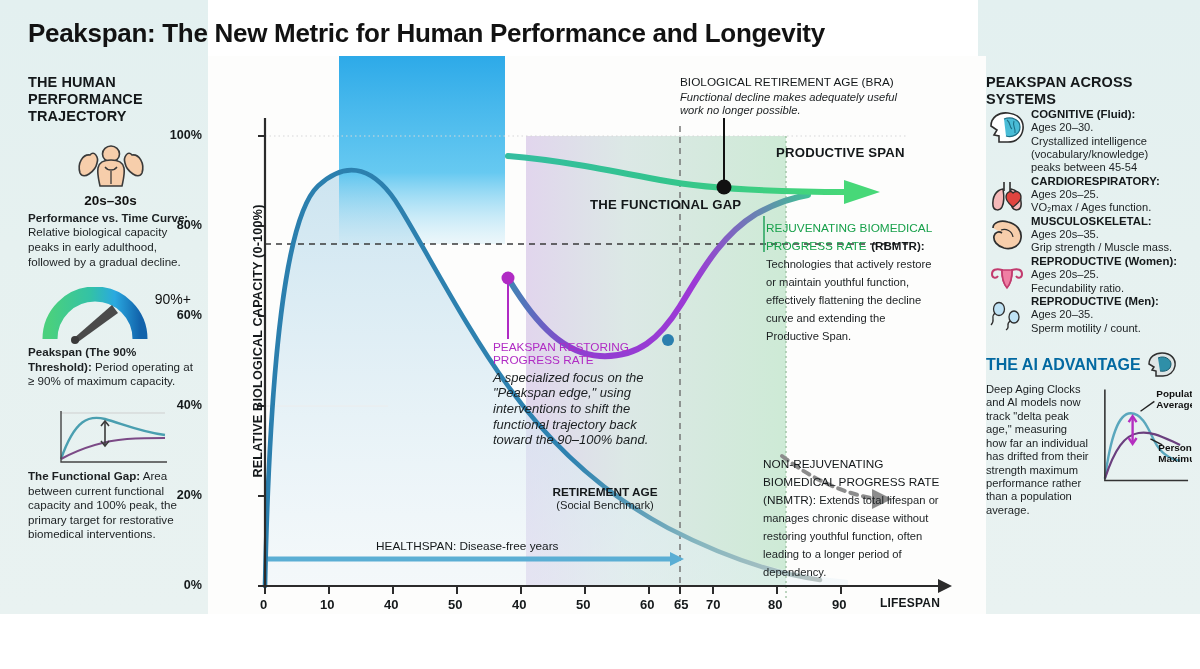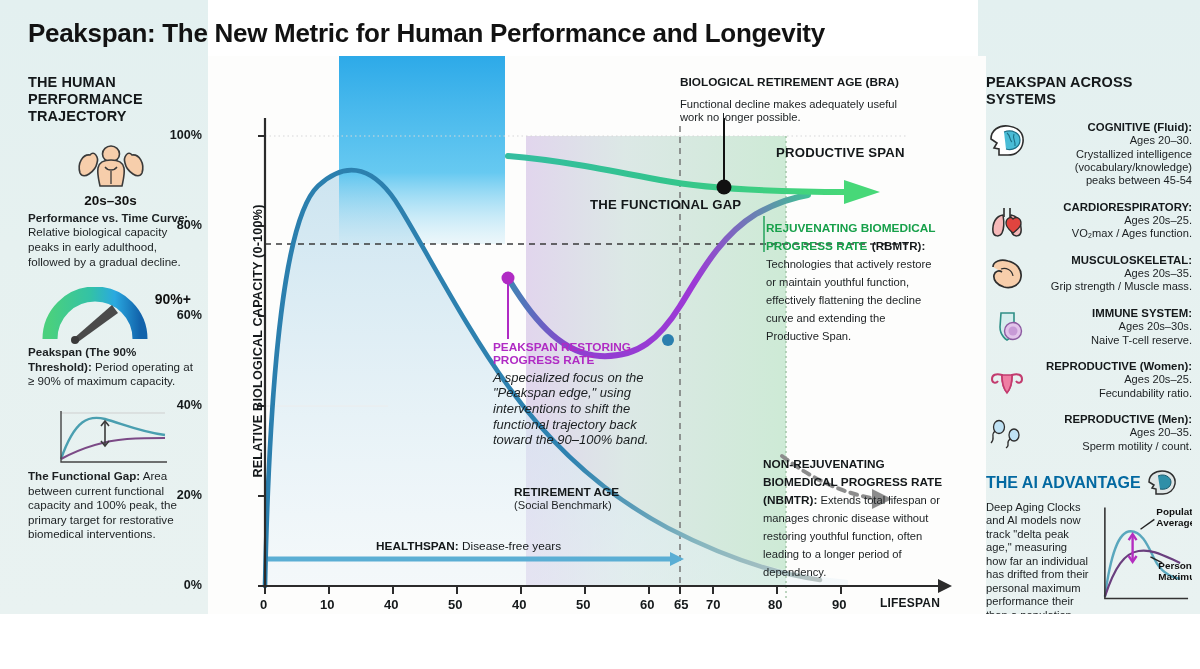--- a/index.html
+++ b/index.html
@@ -31,70 +31,70 @@
   .panel-head {
     font-size: 14.5px; font-weight: bold; color: #14181a;
     line-height: 1.17; letter-spacing: 0.1px; text-transform: uppercase;
   }
   .lblock { margin-top: 16px; }
   .licon { display:block; margin: 0 auto 2px auto; }
   .lcap-big { text-align: center; font-size: 13.5px; font-weight: bold; color:#111; margin-bottom:3px;}
   .ltxt { font-size: 11.6px; line-height: 1.26; color: #1b1f21; }
   .ltxt b { font-weight: bold; }
   .gauge-row { position: relative; height: 60px; }
-  .gauge-val { position:absolute; right: 2px; top: 6px; font-size: 14px; font-weight:bold; color:#111;padding-left:44px; }
+  .gauge-val { position:absolute; right: 2px; top: 6px; font-size: 14px; font-weight:normal; color:#111;padding-left:44px; }
 
   
   #right-inner { position: absolute; left: 986px; top: 74px; width: 206px; }
-  .sys-item { display: flex; gap: 3px; margin-top: 13px; text-align: right; }
+  .sys-item { display: flex; gap: 3px; margin-top: 0; }
   .sys-ic { flex: 0 0 42px; height: 40px; display:flex; align-items:center; justify-content:center; }
   .sys-txt { flex: 1 1 auto; }
   .sys-title { font-size: 11.4px; font-weight: bold; color: #14181a; line-height: 1.18; }
   .sys-sub { font-size: 11.1px; color: #1b1f21; line-height: 1.2; }
   #ai-head {
     margin-top: 16px; font-size: 16px; font-weight: bold; color: #0369a1;
     display: flex; align-items: center; gap: 5px;
   }
   #ai-body { display: flex; gap: 4px; margin-top: 4px; }
   #ai-text { width: 104px; font-size: 11.2px; line-height: 1.2; color: #1b1f21; }
 
   
   #chart { position: absolute; left: 208px; top: 56px; width: 778px; height: 613px; background: #fdfdfc; }
   #chart svg { position: absolute; left: 0; top: 0; }
 
   .ann { position: absolute; }
-  .ann-h { font-weight: bold; color: #14181a; }
+  .ann-h { font-weight: normal; color: #14181a; }
   .ann-b { color: #1b1f21; }
 
   #ann-bra { left: 472px; top: 20px; width: 230px; }
   #ann-bra .ann-h { font-size: 11.8px; line-height:1.15; }
-  #ann-bra .ann-b { font-size: 11.2px; line-height: 1.2; margin-top: 8px; }
+  #ann-bra .ann-b { font-size: 11.2px; line-height: 1.2; margin-top: 1px; font-style: italic; }
 
   #lbl-prodspan { left: 568px; top: 89px; font-size: 13.2px; font-weight:bold; color:#14181a; letter-spacing:.2px;}
   #lbl-gap { left: 382px; top: 141px; font-size: 13.2px; font-weight:bold; color:#14181a; letter-spacing:.2px;}
 
   #ann-peakspan { left: 285px; top: 285px; width: 160px; }
   #ann-peakspan .ann-h { font-size: 11.8px; color: #b02bc4; line-height: 1.14; }
   #ann-peakspan .ann-b { font-size: 13px; line-height: 1.2; margin-top: 2px; font-style: italic; }
 
   #ann-rbmtr { left: 558px; top: 162px; width: 175px; }
   #ann-rbmtr .ann-h { font-size: 11.8px; color: #17a04a; line-height: 1.14; display:inline; }
   #ann-rbmtr .ann-b { font-size: 11.2px; line-height: 1.22; }
   #ann-rbmtr .inl { display:inline; font-size: 11.6px; font-weight:bold; color:#14181a; }
 
   #ann-nbmtr { left: 555px; top: 398px; width: 180px; }
   #ann-nbmtr .ann-h { font-size: 11.8px; line-height: 1.14; }
   #ann-nbmtr .ann-b { font-size: 11.2px; line-height: 1.22; }
 
-  #ann-retire { left: 306px; top: 429px; width: 150px; text-align: left; }
+  #ann-retire { left: 322px; top: 429px; width: 150px; text-align: center; }
   #ann-retire .ann-h { font-size: 11.8px; font-weight:bold; }
   #ann-retire .ann-b { font-size: 11.2px; }
 
   #lbl-health { left: 168px; top: 483px; font-size: 11.8px; color: #14181a; }
-  #lbl-health b { font-weight: bold; }
+  #lbl-health b { font-weight: normal; }
 
   #ylab {
     position: absolute; left: -150px; top: 278px; width: 400px;
     transform: rotate(-90deg); text-align: center;
     font-size: 12.6px; font-weight: bold; color: #14181a; letter-spacing: .2px;
   }
   #xlab { position: absolute; left: 250px; top: 570px; font-size: 13px; font-weight:bold; color:#14181a; letter-spacing:.3px;}
   #lifespan { position: absolute; left: 672px; top: 540px; font-size: 12px; font-weight: bold; color:#14181a; letter-spacing:.2px;}
   .tick { position: absolute; font-size: 13px; font-weight: bold; color: #15191b; }
   .ytick { position: absolute; font-size: 12.6px; font-weight: bold; color: #15191b; text-align: right; width: 46px; }
@@ -211,34 +211,20 @@
           <path d="M14 13 C19 11 25 14 26 20" fill="none" stroke="#2e2e2e" stroke-width="1.2"></path>
         </svg>
       </div>
       <div class="sys-txt">
         <div class="sys-title">MUSCULOSKELETAL:</div>
         <div class="sys-sub">Ages 20s–35.</div>
         <div class="sys-sub">Grip strength / Muscle mass.</div>
       </div>
     </div>
 
-    <div class="sys-item">
-      <div class="sys-ic">
-        <svg width="40" height="36" viewBox="0 0 40 36">
-          <path d="M14 4 L27 4 L27 18 C27 27 20 31 20 31 C20 31 13 27 13 18 Z" fill="#d6eeee" stroke="#2f8f86" stroke-width="1.6"></path>
-          <circle cx="26" cy="22" r="8.5" fill="#e2c3ea" stroke="#8b5aa0" stroke-width="1.4"></circle>
-          <circle cx="26" cy="22" r="4.5" fill="#c79ad6"></circle>
-        </svg>
-      </div>
-      <div class="sys-txt">
-        <div class="sys-title">IMMUNE SYSTEM:</div>
-        <div class="sys-sub">Ages 20s–30s.</div>
-        <div class="sys-sub">Naive T-cell reserve.</div>
-      </div>
-    </div>
 
     <div class="sys-item">
       <div class="sys-ic">
         <svg width="42" height="32" viewBox="0 0 42 32">
           <path d="M21 28 C17 24 16 17 16 11 C10 9 6 11 6 15 C6 19 10 20 12 17" fill="none" stroke="#c23b6e" stroke-width="2"></path>
           <path d="M21 28 C25 24 26 17 26 11 C32 9 36 11 36 15 C36 19 32 20 30 17" fill="none" stroke="#c23b6e" stroke-width="2"></path>
           <path d="M16 11 C16 18 17 24 21 29 C25 24 26 18 26 11 Z" fill="#ef7fa4" stroke="#c23b6e" stroke-width="1.5"></path>
         </svg>
       </div>
       <div class="sys-txt">
@@ -265,21 +251,21 @@
     </div>
 
     <div id="ai-head">
       <span>THE AI ADVANTAGE</span>
       <svg width="32" height="28" viewBox="0 0 32 28">
         <path d="M3 13 C3 6 9 2 16 2 C25 2 30 8 29 15 C28 21 23 25 17 25 L10 25 L10 20 L6 19 L8 16 Z" fill="#dfe6e6" stroke="#2e2e2e" stroke-width="1.5"></path>
         <path d="M12 7 C18 4 25 8 25 13 C25 19 19 21 14 20" fill="#2f8fa8" stroke="#1b5c6e" stroke-width="1"></path>
       </svg>
     </div>
     <div id="ai-body">
-      <div id="ai-text">Deep Aging Clocks and AI models now track "delta peak age," measuring how far an individual has drifted from their personal maximum performance their than a population average.</div>
+      <div id="ai-text">Deep Aging Clocks and AI models now track "delta peak age," measuring how far an individual has drifted from their strength maximum performance rather than a population average.</div>
       <svg width="100" height="104" viewBox="0 0 100 104">
         <path d="M12 96 C18 52 26 30 38 30 C50 30 56 46 62 58 C68 70 76 76 88 78" fill="none" stroke="#5aa7bd" stroke-width="2.4"></path>
         <path d="M12 96 C22 66 32 52 46 50 C60 48 70 54 88 62" fill="none" stroke="#6a3f7e" stroke-width="2.2"></path>
         <g stroke="#b42ec0" stroke-width="2.4" fill="none">
           <path d="M40 34 L40 60"></path>
             <path d="M36 39 L40 33 L44 39"></path>
             <path d="M36 55 L40 61 L44 55"></path>
         </g>
         <path d="M12 6 L12 98 L96 98" fill="none" stroke="#333" stroke-width="1.6"></path>
         <path d="M48 28 L62 18" stroke="#222" stroke-width="1.4" fill="none"></path>

